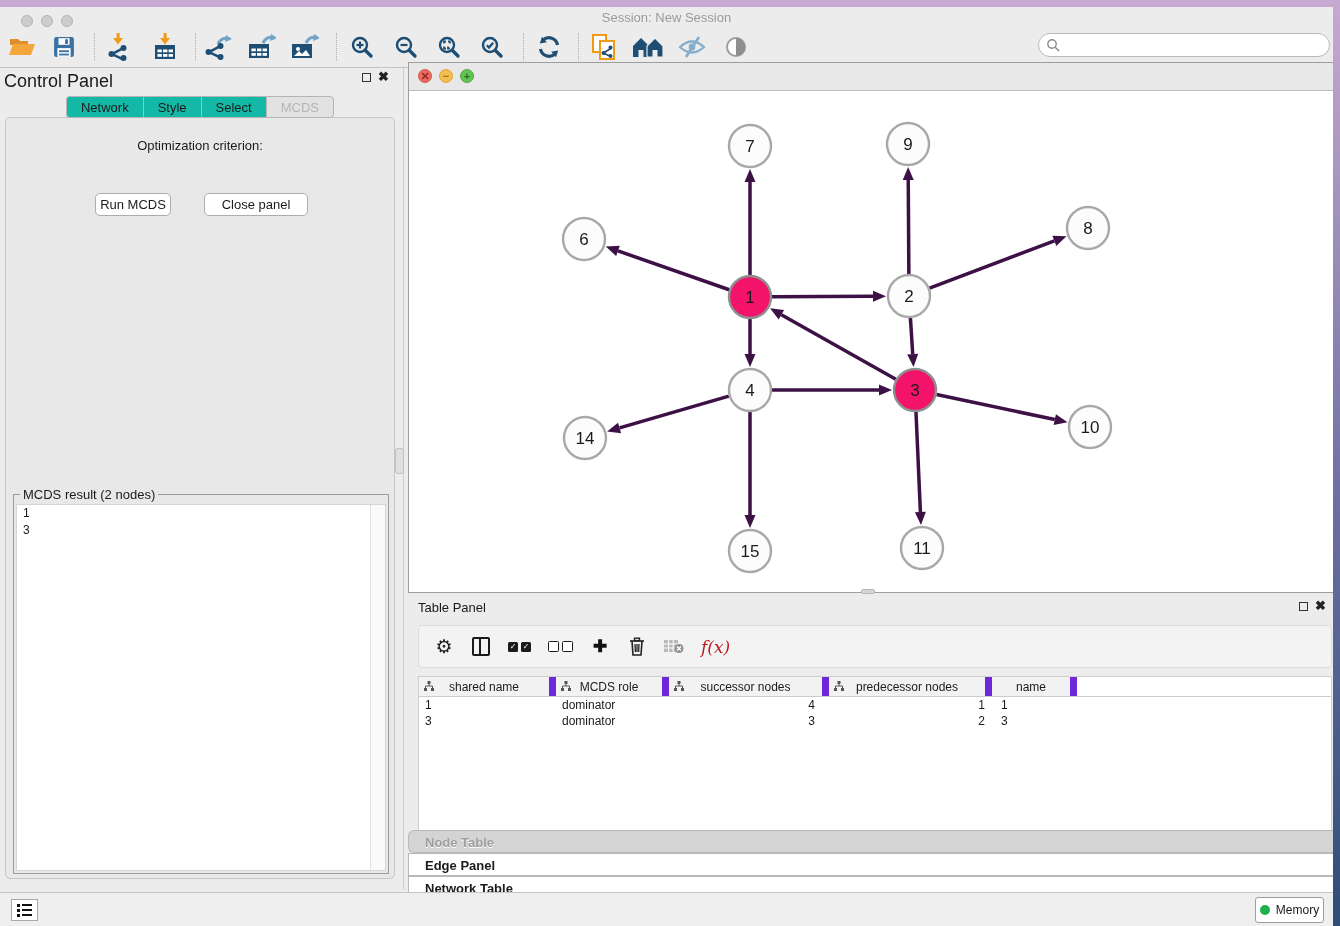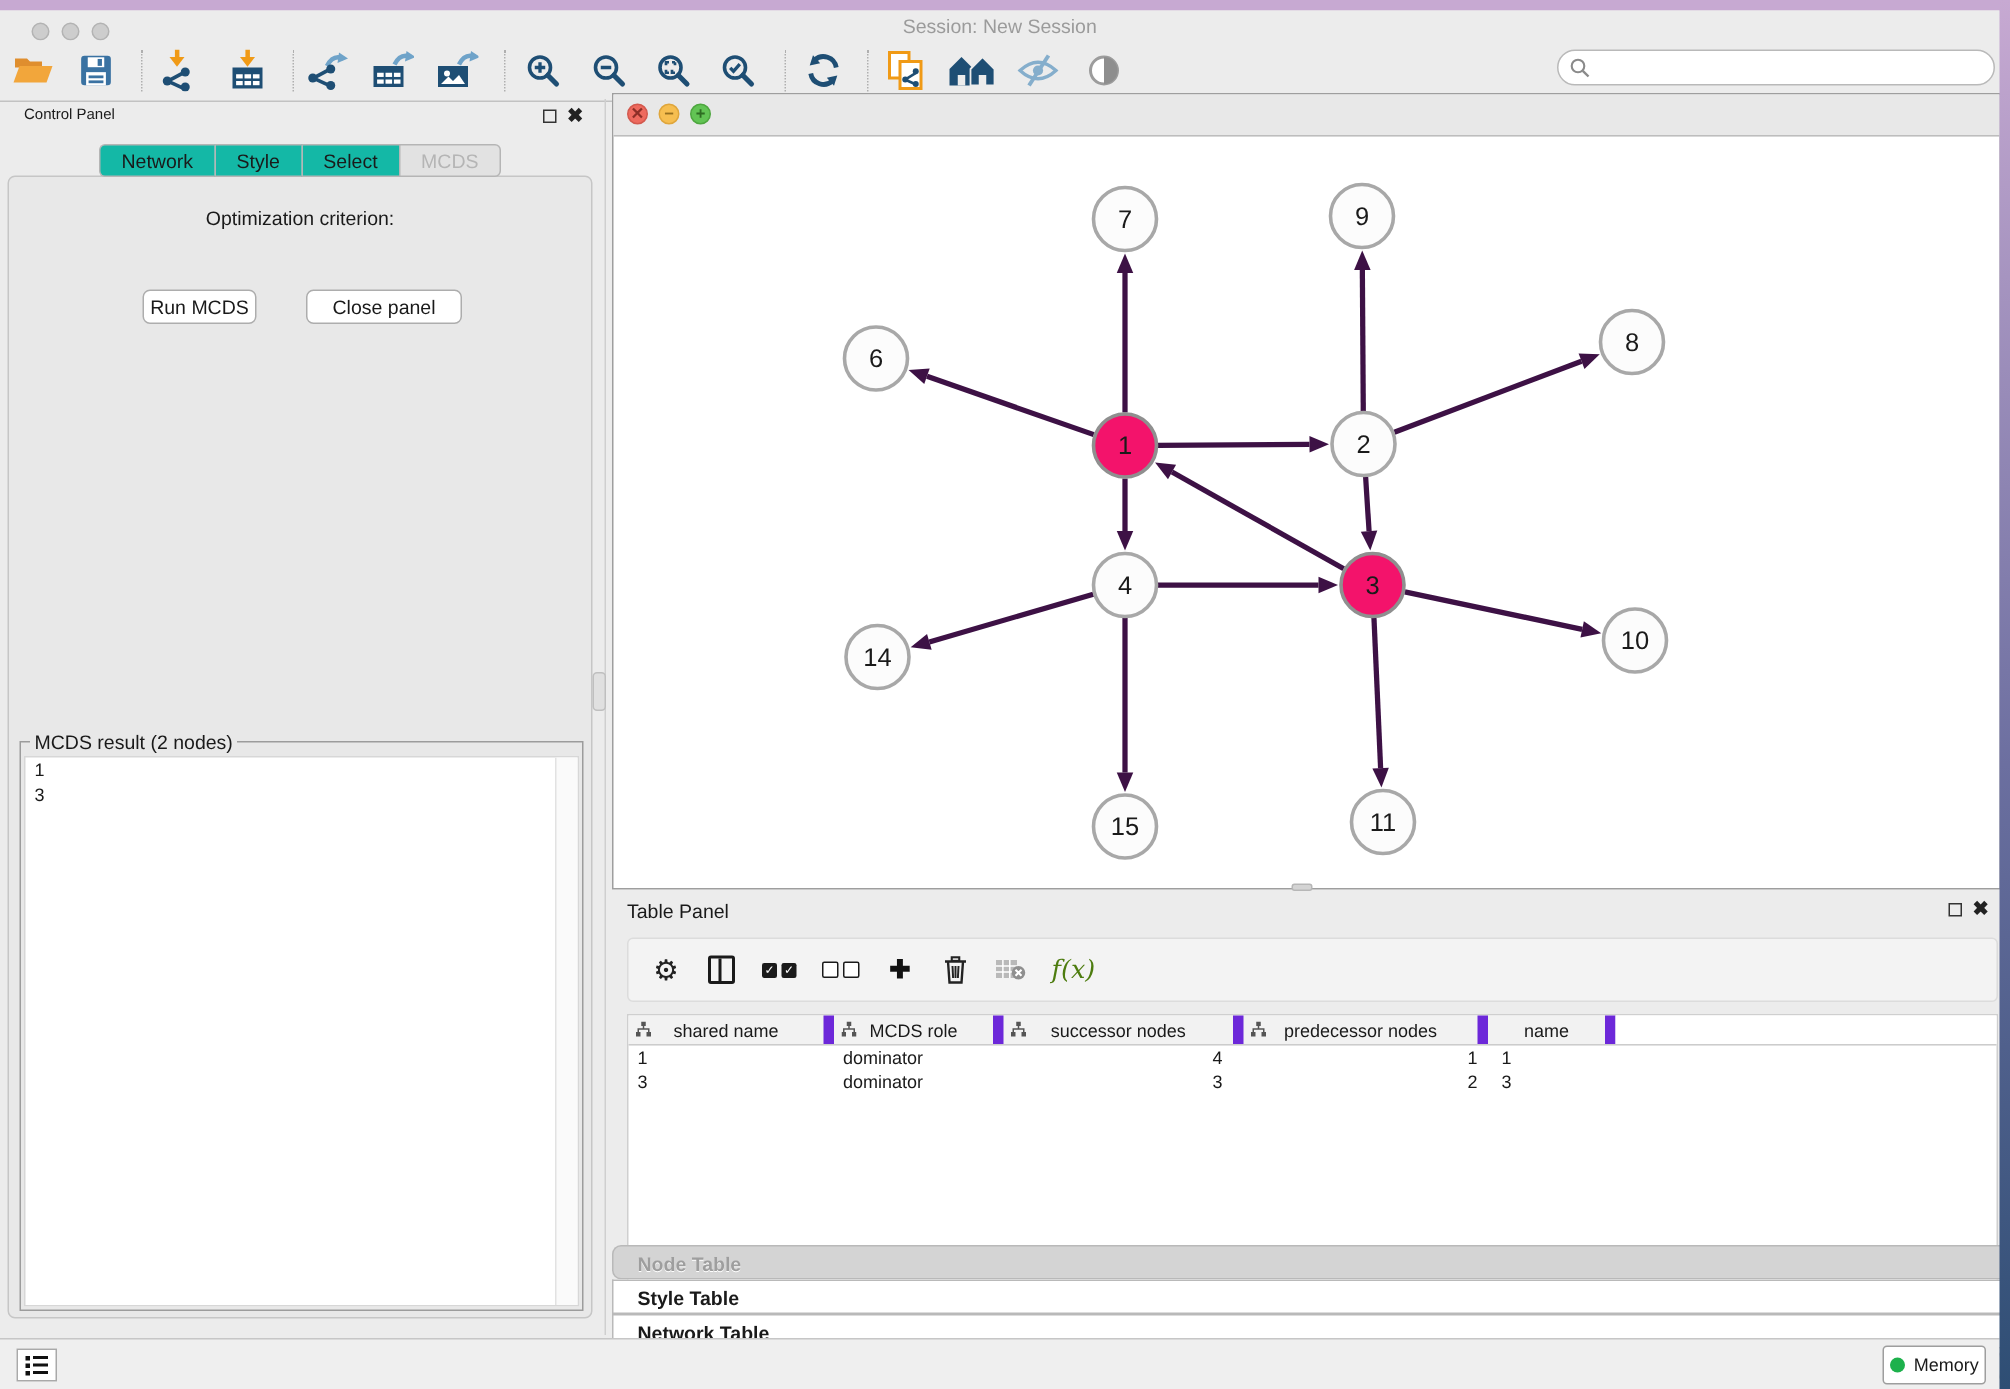--- a/index.html
+++ b/index.html
@@ -14,21 +14,21 @@
   .tl-gray{position:absolute;top:8px;width:12px;height:12px;border-radius:50%;background:#CDCDCD;border:1px solid #B3B3B3;box-sizing:border-box;}
   #win-title{position:absolute;left:0;right:0;top:3px;text-align:center;font-size:13px;color:#9B9B9B;}
   #toolbar{left:0;top:27px;width:1333px;height:40px;background:#ECECEC;border-bottom:1px solid #C2C2C2;}
   .tbi{position:absolute;top:3px;width:38px;height:34px;display:flex;align-items:center;justify-content:center;}
   .tsep{position:absolute;top:6px;width:0;height:28px;border-left:1px dotted #AFAFAF;}
   #search-field{position:absolute;left:1038px;top:6px;width:292px;height:24px;border:1px solid #B9B9B9;border-radius:12px;background:#fff;box-sizing:border-box;display:flex;align-items:center;}
   #search-field svg{margin-left:7px;}
   #search-input{border:none;outline:none;background:transparent;flex:1;height:18px;font-size:13px;font-family:"Liberation Sans",sans-serif;}
   
   #cp-header{left:0;top:66px;width:400px;height:26px;}
-  #cp-title{position:absolute;left:16px;top:5px;font-size:10px;}
+  #cp-title{position:absolute;left:4px;top:5px;font-size:18px;}
   .float-ico{position:absolute;top:7px;width:9px;height:9px;border:1.5px solid #333;box-sizing:border-box;}
   .close-ico{position:absolute;top:3px;font-size:13px;font-weight:bold;color:#222;line-height:16px;}
   #cp-tabs{left:0;top:96px;width:400px;height:23px;display:flex;justify-content:center;z-index:3;}
   .seg{height:22px;line-height:22px;font-size:13px;padding:0 14px;background:#14b8a6;border:1px solid #B5B5B5;border-right:none;box-sizing:border-box;text-align:center;}
   .seg:first-child{border-radius:4px 0 0 4px;}
   .seg:last-child{border-right:1px solid #B5B5B5;border-radius:0 4px 4px 0;}
   .seg.sel{background:#E2E2E2;color:#B5B5B5;}
   #cp-body{left:5px;top:117px;width:390px;height:762px;background:#E8E8E8;border:1px solid #C6C6C6;border-radius:5px;box-sizing:border-box;}
   #opt-label{position:absolute;left:0;width:100%;top:20px;text-align:center;font-size:13px;}
   #opt-select{position:absolute;left:39px;top:44px;width:312px;height:23px;background:#fff;border:1px solid #A9A9A9;border-radius:4px;box-sizing:border-box;font-size:13px;line-height:21px;padding-left:9px;}
@@ -62,21 +62,21 @@
   #tp-title{position:absolute;left:10px;top:5px;font-size:13px;}
   #tp-toolbar{left:418px;top:625px;width:914px;height:43px;background:#F3F3F3;border:1px solid #DCDCDC;border-radius:4px;box-sizing:border-box;display:flex;align-items:center;gap:17px;padding-left:15px;}
   .tpi{display:flex;align-items:center;justify-content:center;min-width:20px;height:24px;}
   .gear-glyph{font-size:19px;color:#222;}
   .plus-glyph{font-size:17px;font-weight:bold;color:#111;}
   .cols-ico{width:14px;height:15px;border:2px solid #1a1a1a;border-radius:2px;position:relative;}
   .cols-ico:before{content:"";position:absolute;left:5px;top:0;width:2px;height:100%;background:#1a1a1a;}
   .chkpair{display:flex;gap:3px;}
   .chk{width:10px;height:10px;background:#1a1a1a;color:#fff;font-size:8px;line-height:10px;text-align:center;border-radius:1.5px;}
   .unchk{width:9px;height:9px;border:1.5px solid #1a1a1a;border-radius:1.5px;background:#fff;}
-  .fx-label{font-family:"DejaVu Serif",serif;font-style:italic;font-size:17px;color:#4d7c0f;}
+  .fx-label{font-family:"DejaVu Serif",serif;font-style:italic;font-size:17px;color:#b91c1c;}
   #tp-table{left:418px;top:676px;width:914px;height:179px;background:#fff;border:1px solid #CFCFCF;box-sizing:border-box;}
   #tp-thead{display:flex;height:19px;border-bottom:1px solid #CCC;background:#F2F2F2;}
   .th{position:relative;border-right:7px solid #6d28d9;box-sizing:border-box;font-size:12px;display:flex;align-items:center;justify-content:center;}
   .th svg{position:absolute;left:5px;top:4px;}
   .th-fill{flex:1;background:#fff;border-right:none;}
   .tr{display:flex;height:16px;align-items:center;}
   .td{box-sizing:border-box;font-size:12px;white-space:nowrap;overflow:hidden;}
   #tp-tabs{left:408px;top:864px;width:926px;height:24px;display:flex;justify-content:center;flex-direction:column;}
   .btab{height:23px;line-height:23px;font-size:13px;padding:0 16px;background:#fff;border:1px solid #B9B9B9;border-right:none;box-sizing:border-box;font-weight:bold;}
   .btab:first-child{border-radius:6px 0 0 6px;}
@@ -475,21 +475,21 @@
           <div class="td" style="width: 137px; text-align: left; padding-left: 6px;">3</div>
           <div class="td" style="width: 113px; text-align: left; padding-left: 6px;">dominator</div>
           <div class="td" style="width: 160px; text-align: right; padding-right: 14px;">3</div>
           <div class="td" style="width: 163px; text-align: right; padding-right: 7px;">2</div>
           <div class="td" style="width: 85px; text-align: left; padding-left: 9px;">3</div>
         </div>
       </div>
   </div>
   <div class="abs" id="tp-tabs">
       <div class="btab sel">Node Table</div>
-      <div class="btab">Style Table</div>
+      <div class="btab">Edge Panel</div>
       <div class="btab">Network Table</div>
       <div class="btab">Motifs</div>
     </div>
 
   <div class="abs" id="statusbar">
     <div id="status-left-btn">
       <span class="list-ico">
           <i style="top:0"></i>
           <i style="top:5px"></i>
           <i style="top:10px"></i>

